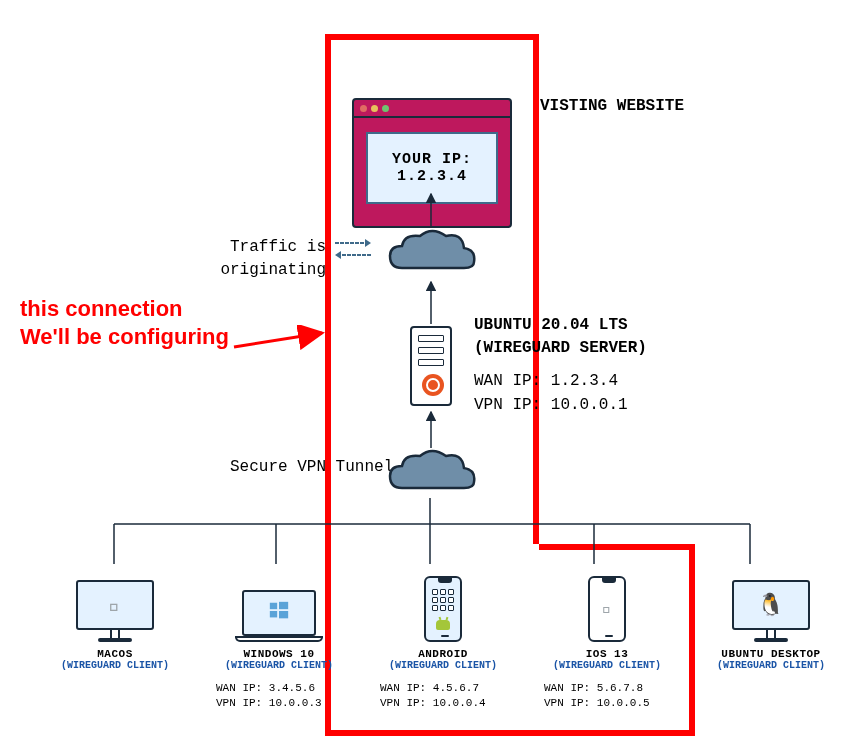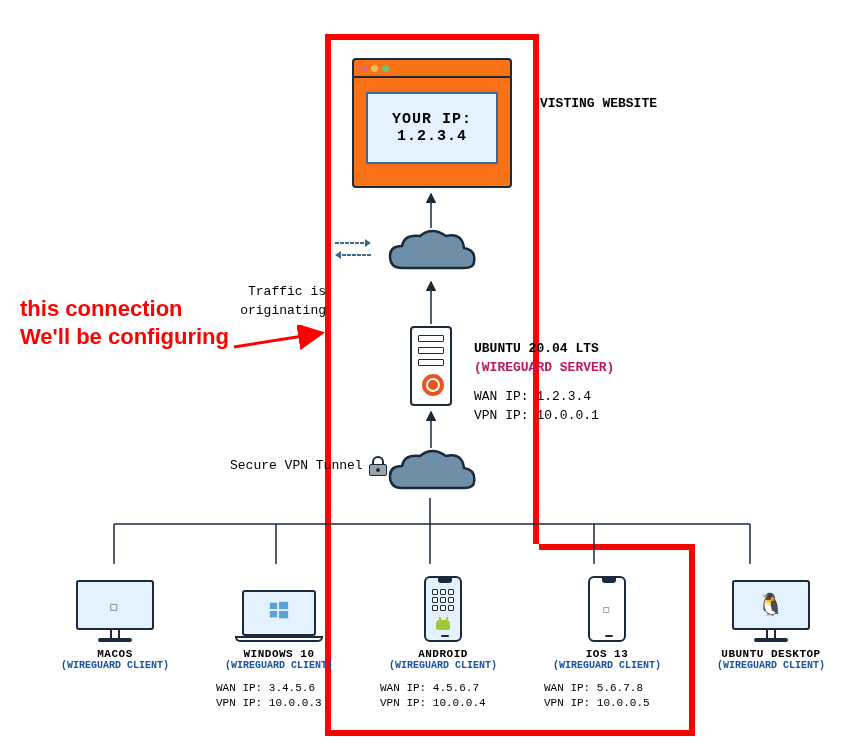--- a/index.html
+++ b/index.html
@@ -7,30 +7,31 @@
     font-family: "Courier New", Courier, monospace;
     font-size: 12px;
     background: #fff;
     width: 842px;
     height: 750px;
     position: relative;
     overflow: hidden;
   }
   .abs { position: absolute; }
   .bold { font-weight: bold; }
-  .green { color: #be185d; }
+  .green { color: #000000; }
   .salmon { color: #e8706f; }
 
   
   .browser {
     width: 160px;
     height: 130px;
     border: 2px solid #1a2a3a;
     border-radius: 4px;
-    background: #f97316;
+    background: #be185d;
+    margin-top: 40px;
   }
   .browser .titlebar {
     height: 18px;
     border-bottom: 2px solid #1a2a3a;
     display: flex;
     align-items: center;
     padding-left: 6px;
     gap: 4px;
   }
   .dot { width: 7px; height: 7px; border-radius: 50%; }
@@ -141,21 +142,21 @@
     font-weight: bold;
     font-size: 22px;
     line-height: 1.25;
   }
 
   .highlight-box {
     position: absolute;
     border: 6px solid #ff0000;
   }
 
-  .right-text { font-size: 13px; line-height: 1.45; }
+  .right-text { font-size: 16px; line-height: 1.45; }
 </style>
 </head>
 <body>
 
 <svg width="0" height="0" style="position:absolute">
   <defs>
     <g id="cloud-shape">
       <path d="M20 40 Q8 40 8 28 Q8 18 20 18 Q22 6 38 8 Q50 -2 64 8 Q80 4 82 20 Q94 22 92 34 Q92 40 82 40 Z" fill="#6f8ea8" stroke="#1a2a3a" stroke-width="2.5"></path>
     </g>
     <marker id="arrowhead" markerWidth="7" markerHeight="7" refX="6" refY="3.5" orient="auto">
@@ -192,21 +193,21 @@
 <svg class="abs" style="left:424px; top:190px; width:14px; height:40px;">
   <line x1="7" y1="38" x2="7" y2="4" class="arrow-line" marker-end="url(#arrowhead)"></line>
 </svg>
 
 <div class="abs cloud" style="left:382px; top:228px;">
   <svg width="100" height="48">
       <use href="#cloud-shape"></use>
     </svg>
 </div>
 
-<div class="abs right-text" style="left:156px; top:236px; text-align:right; width:170px;margin-top:47px;">
+<div class="abs right-text" style="left:156px; top:236px; text-align:right; width:170px;">
   <div>Traffic is originating</div>
 </div>
 
 <div class="abs" style="left:335px; top:239px; display:flex; flex-direction:column; gap:4px;">
   <div class="dashed-arrow right">
     <div class="seg"></div>
       <div class="seg"></div>
       <div class="seg"></div>
       <div class="seg"></div>
       <div class="seg"></div>
@@ -237,21 +238,21 @@
   <line x1="4" y1="22" x2="92" y2="8" stroke="#ff0000" stroke-width="3" marker-end="url(#arrowhead-red)"></line>
 </svg>
 
 <div class="server abs" style="left:410px; top:326px;">
   <div class="shelf" style="top:7px;"></div>
   <div class="shelf" style="top:19px;"></div>
   <div class="shelf" style="top:31px;"></div>
   <div class="ubuntu"></div>
 </div>
 
-<div class="abs right-text" style="left:474px; top:340px;">
+<div class="abs right-text" style="left:474px; top:314px;">
   <div class="bold">UBUNTU 20.04 LTS</div>
   <div class="green bold">(WIREGUARD SERVER)</div>
   <div style="height:10px;"></div>
   <div><span>WAN IP: </span><span>1.2.3.4</span></div>
   <div><span>VPN IP: </span><span>10.0.0.1</span></div>
 </div>
 
 <svg class="abs" style="left:424px; top:408px; width:14px; height:42px;">
   <line x1="7" y1="40" x2="7" y2="4" class="arrow-line" marker-end="url(#arrowhead)"></line>
 </svg>

